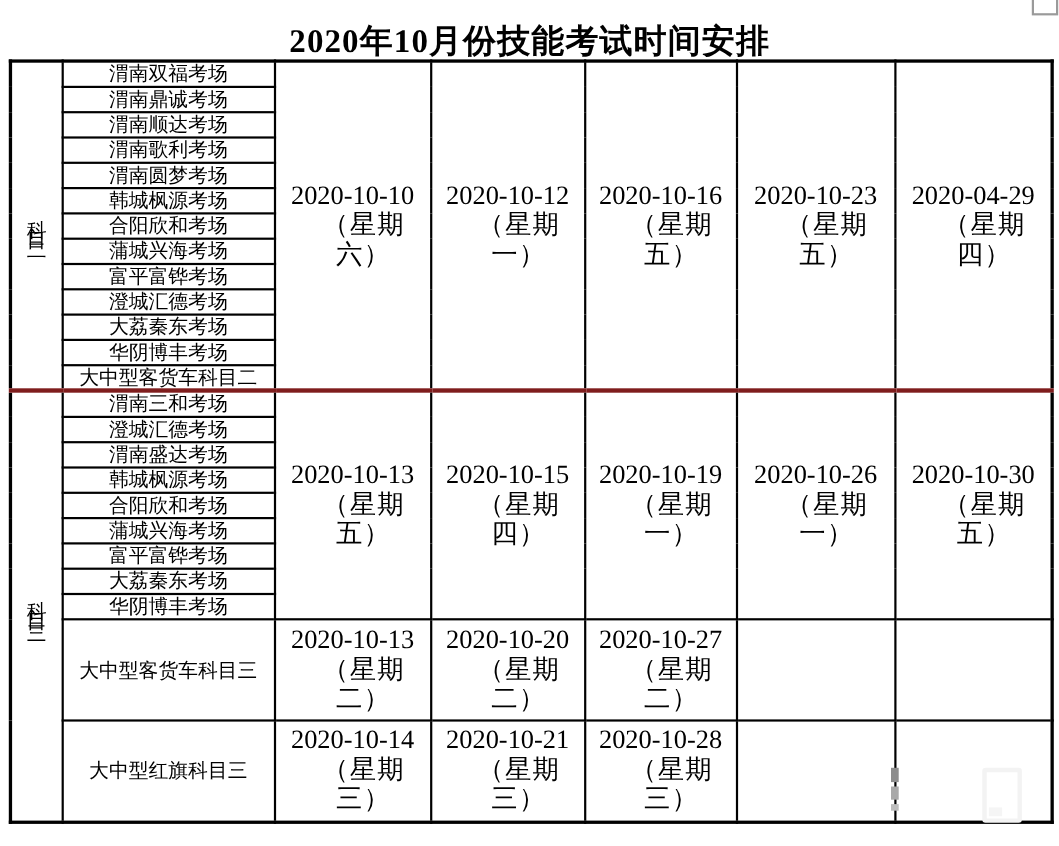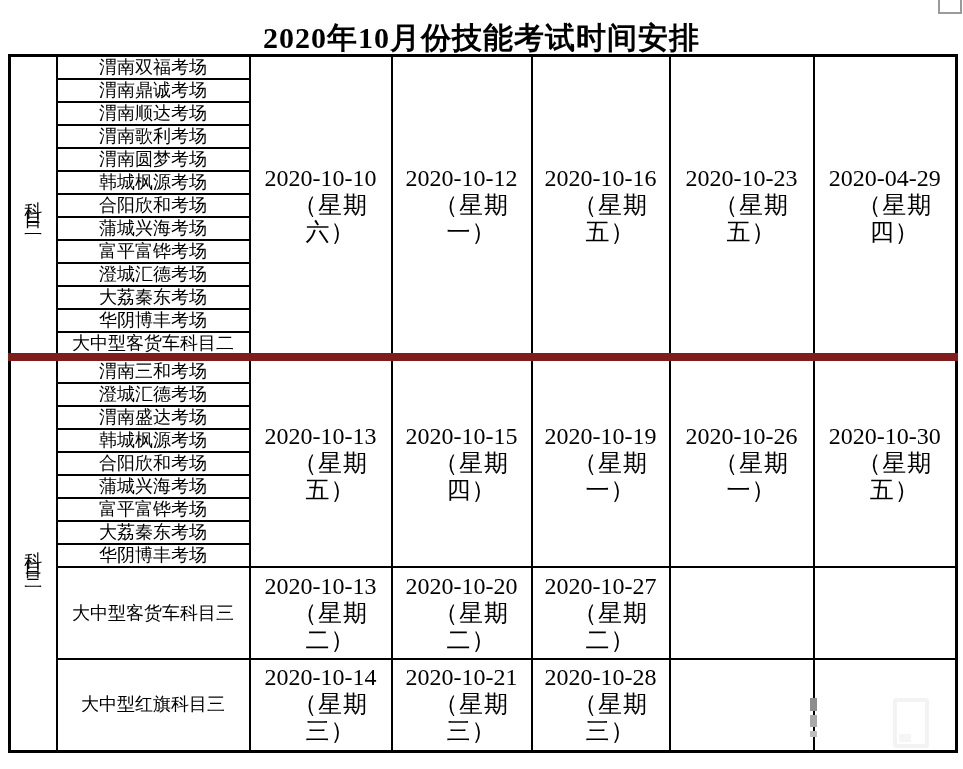--- a/index.html
+++ b/index.html
@@ -32,21 +32,21 @@
   }
   td {
     border: 2px solid #000;
     padding: 0;
     text-align: center;
     vertical-align: middle;
     overflow: hidden;
   }
   tr.venue-row { height: 23px; }
   tr.extra-row { height: 92px; }
-  tr.section-start td { border-top: 8px solid #7f1d1d; }
+  tr.section-start td { border-top: 4px solid #7f1d1d; }
   .subject-cell { width: 47px; }
   .subject-cell .vtext {
     display: inline-block;
     writing-mode: vertical-rl;
     text-orientation: upright;
     font-size: 18px;
     letter-spacing: 11px;
     line-height: 1;
   }
   .venue-cell {

